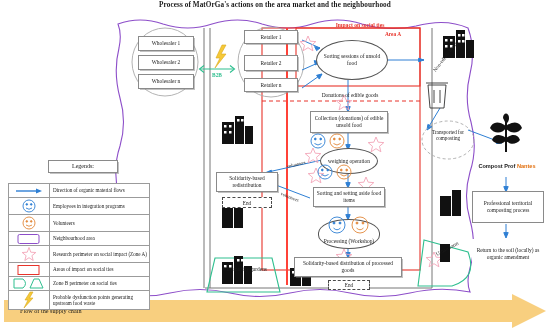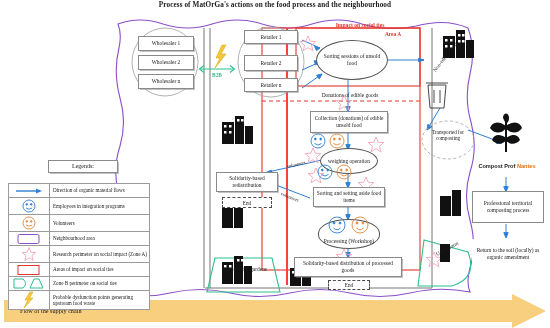--- a/index.html
+++ b/index.html
@@ -36,21 +36,21 @@
   .lrow{display:flex;border-bottom:1px solid #9b9b9b;min-height:13px;align-items:center;}
   .lico{width:40px;min-width:40px;display:flex;align-items:center;justify-content:center;
         border-right:1px solid #9b9b9b;align-self:stretch;}
   .ltx{padding:1.5px 2px 1.5px 3px;font-size:5.1px;line-height:1.22;}
 
   svg{overflow:visible;}
 </style>
 </head>
 <body>
 
-<div class="abs title">Process of MatOrGa's actions on the food process and the neighbourhood</div>
+<div class="abs title">Process of MatOrGa's actions on the area market and the neighbourhood</div>
 
 <svg class="abs" style="left:0;top:0;" width="550" height="328" viewBox="0 0 550 328">
 
   <path fill="none" stroke="#8d4ec9" stroke-width="1.1" d="M118,24 Q140,16 163,24 Q188,32 212,24 Q238,16 262,24 Q288,32 312,24
            Q338,16 362,24 Q390,32 416,26 Q446,18 468,28
            Q476,50 470,74 Q464,98 471,122 Q478,148 470,172 Q463,196 470,220
            Q477,246 470,268 Q466,282 470,292
            Q440,286 410,293 Q380,300 350,293 Q320,286 290,293 Q260,300 230,293
            Q200,286 170,293 Q145,299 122,292
            Q114,268 120,244 Q126,220 119,196 Q112,170 120,146 Q127,122 120,98

